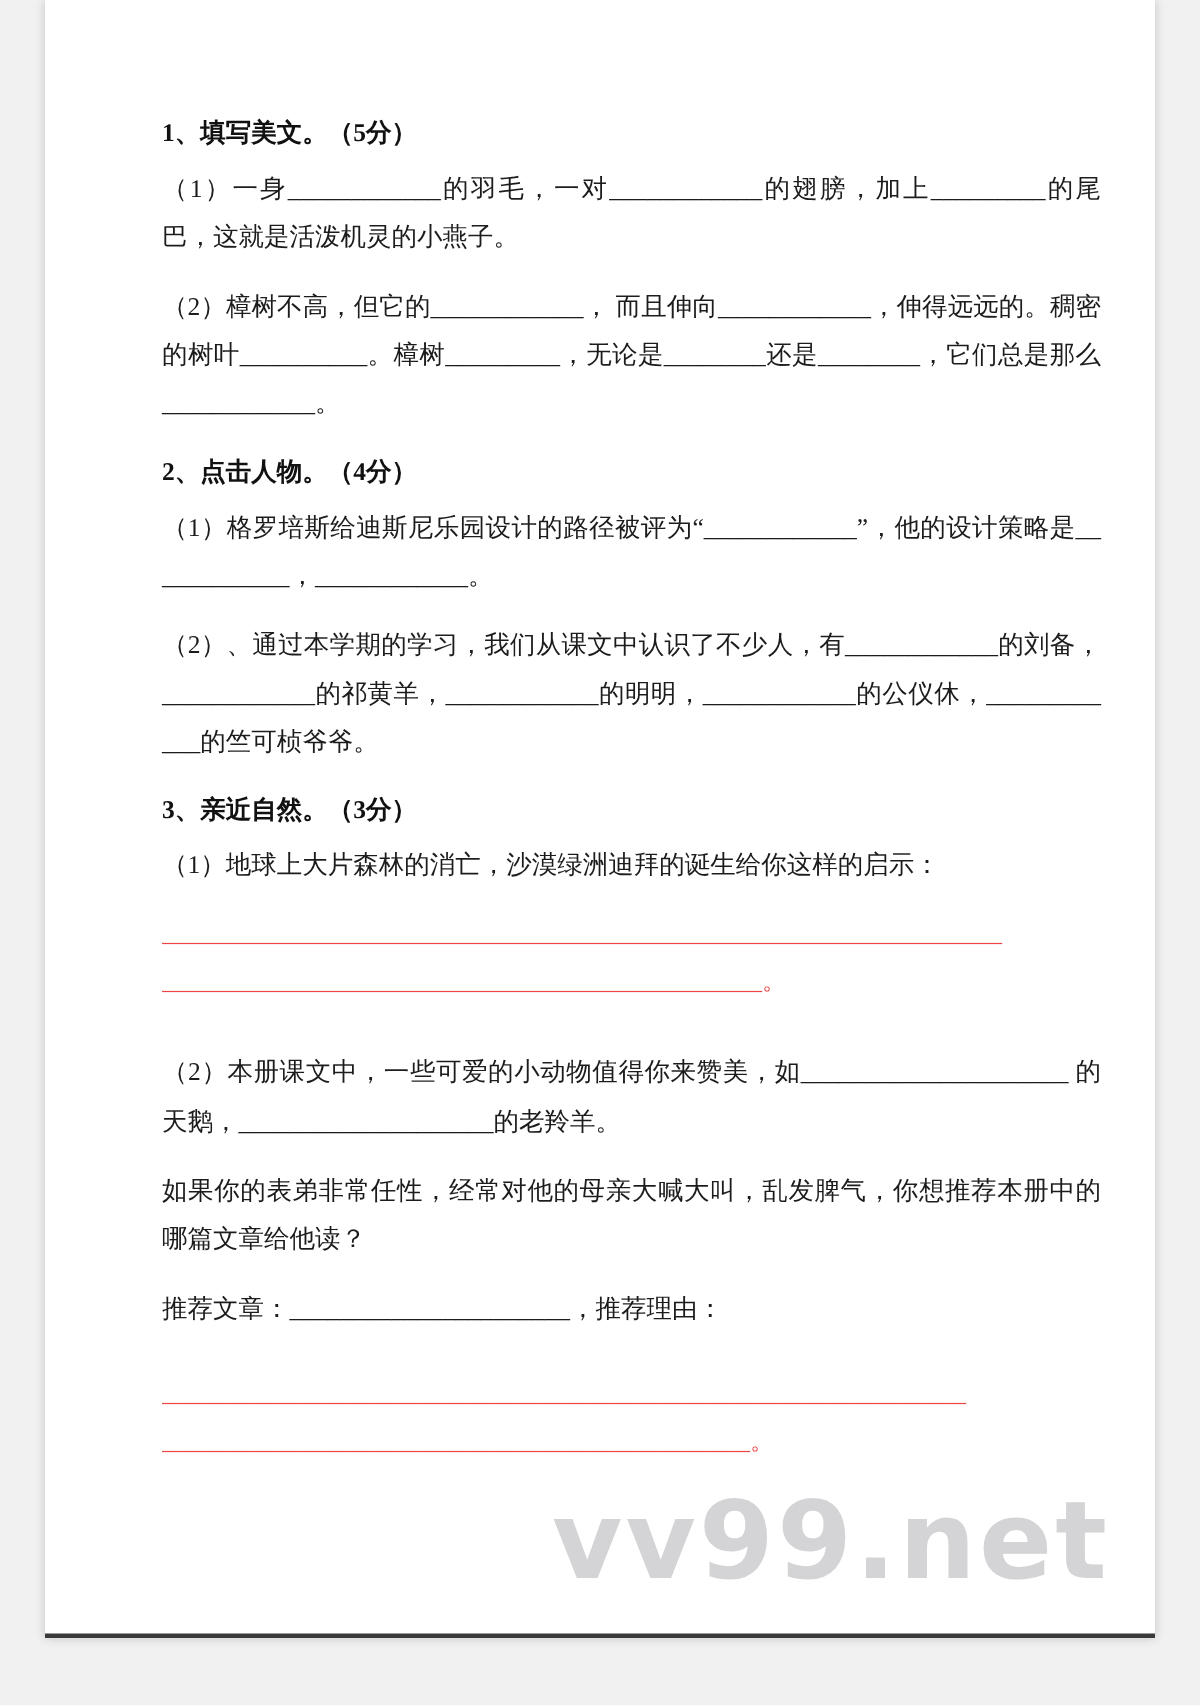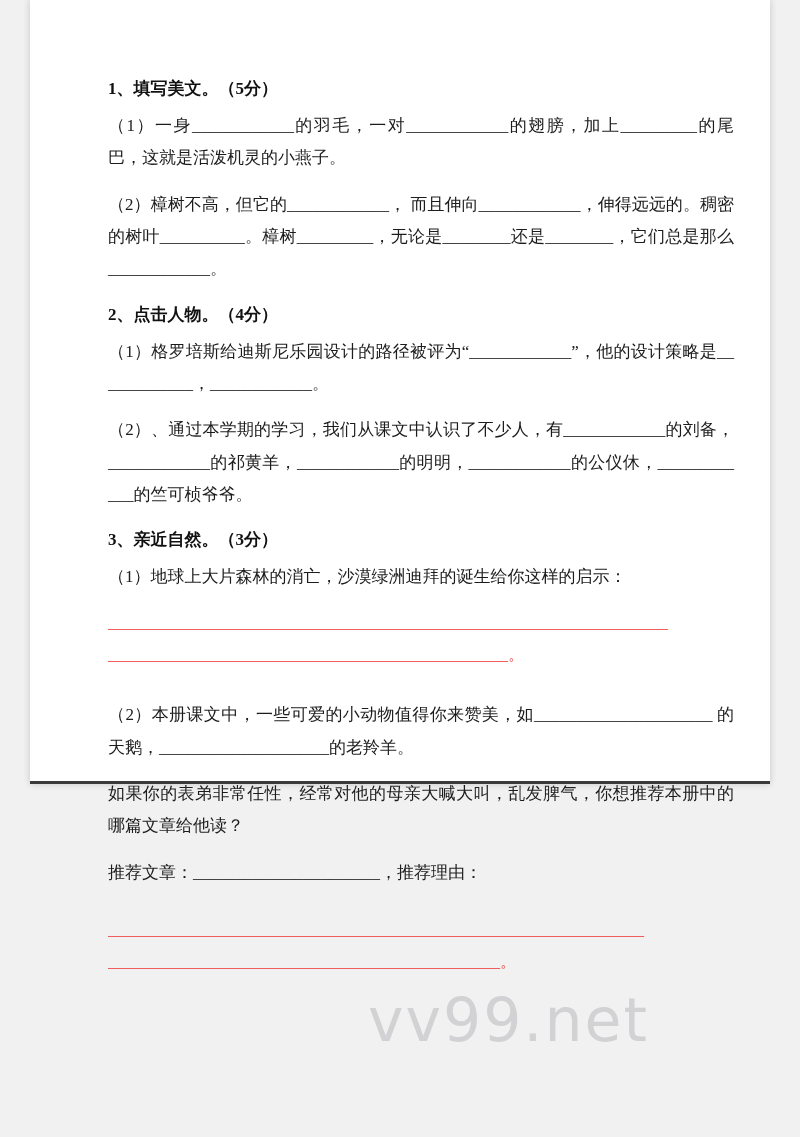--- a/index.html
+++ b/index.html
@@ -12,21 +12,21 @@
     background: #f1f1f2;
     position: relative;
     overflow: hidden;
     font-family: "Liberation Serif", "DejaVu Serif", serif;
   }
   .page {
     position: absolute;
     left: 30px;
     top: 0;
     width: 740px;
-    height: 784px;
+    height: 1092px;
     background: #ffffff;
     border-bottom: 3px solid #3a3a3a;
     box-shadow: 0 0 7px rgba(0,0,0,0.18);
     box-sizing: border-box;
     padding: 78px 36px 0 78px;
     color: #1c1c1c;
   }
   .section { margin: 0; }
   h2.sec-heading {
     font-size: 17px;
@@ -52,22 +52,22 @@
     color: #ef4444;
   }
   p.answer-line.tail { margin-bottom: 29px; font-family: Liberation Serif, serif; }
   p.answer-line.gap-above { margin-top: 26px; }
   p.answer-line.tight { margin-bottom: 2px; }
   .watermark {
     position: absolute;
     left: 338px;
     top: 985px;
     font-family: "DejaVu Sans", "Liberation Sans", sans-serif;
-    font-weight: normal;
-    font-size: 60px;
+    font-weight: bold;
+    font-size: 72px;
     letter-spacing: 2px;
     color: #cdcdcf;
     opacity: 0.85;
     pointer-events: none;
     user-select: none;
   }
 </style>
 </head>
 <body>
 

